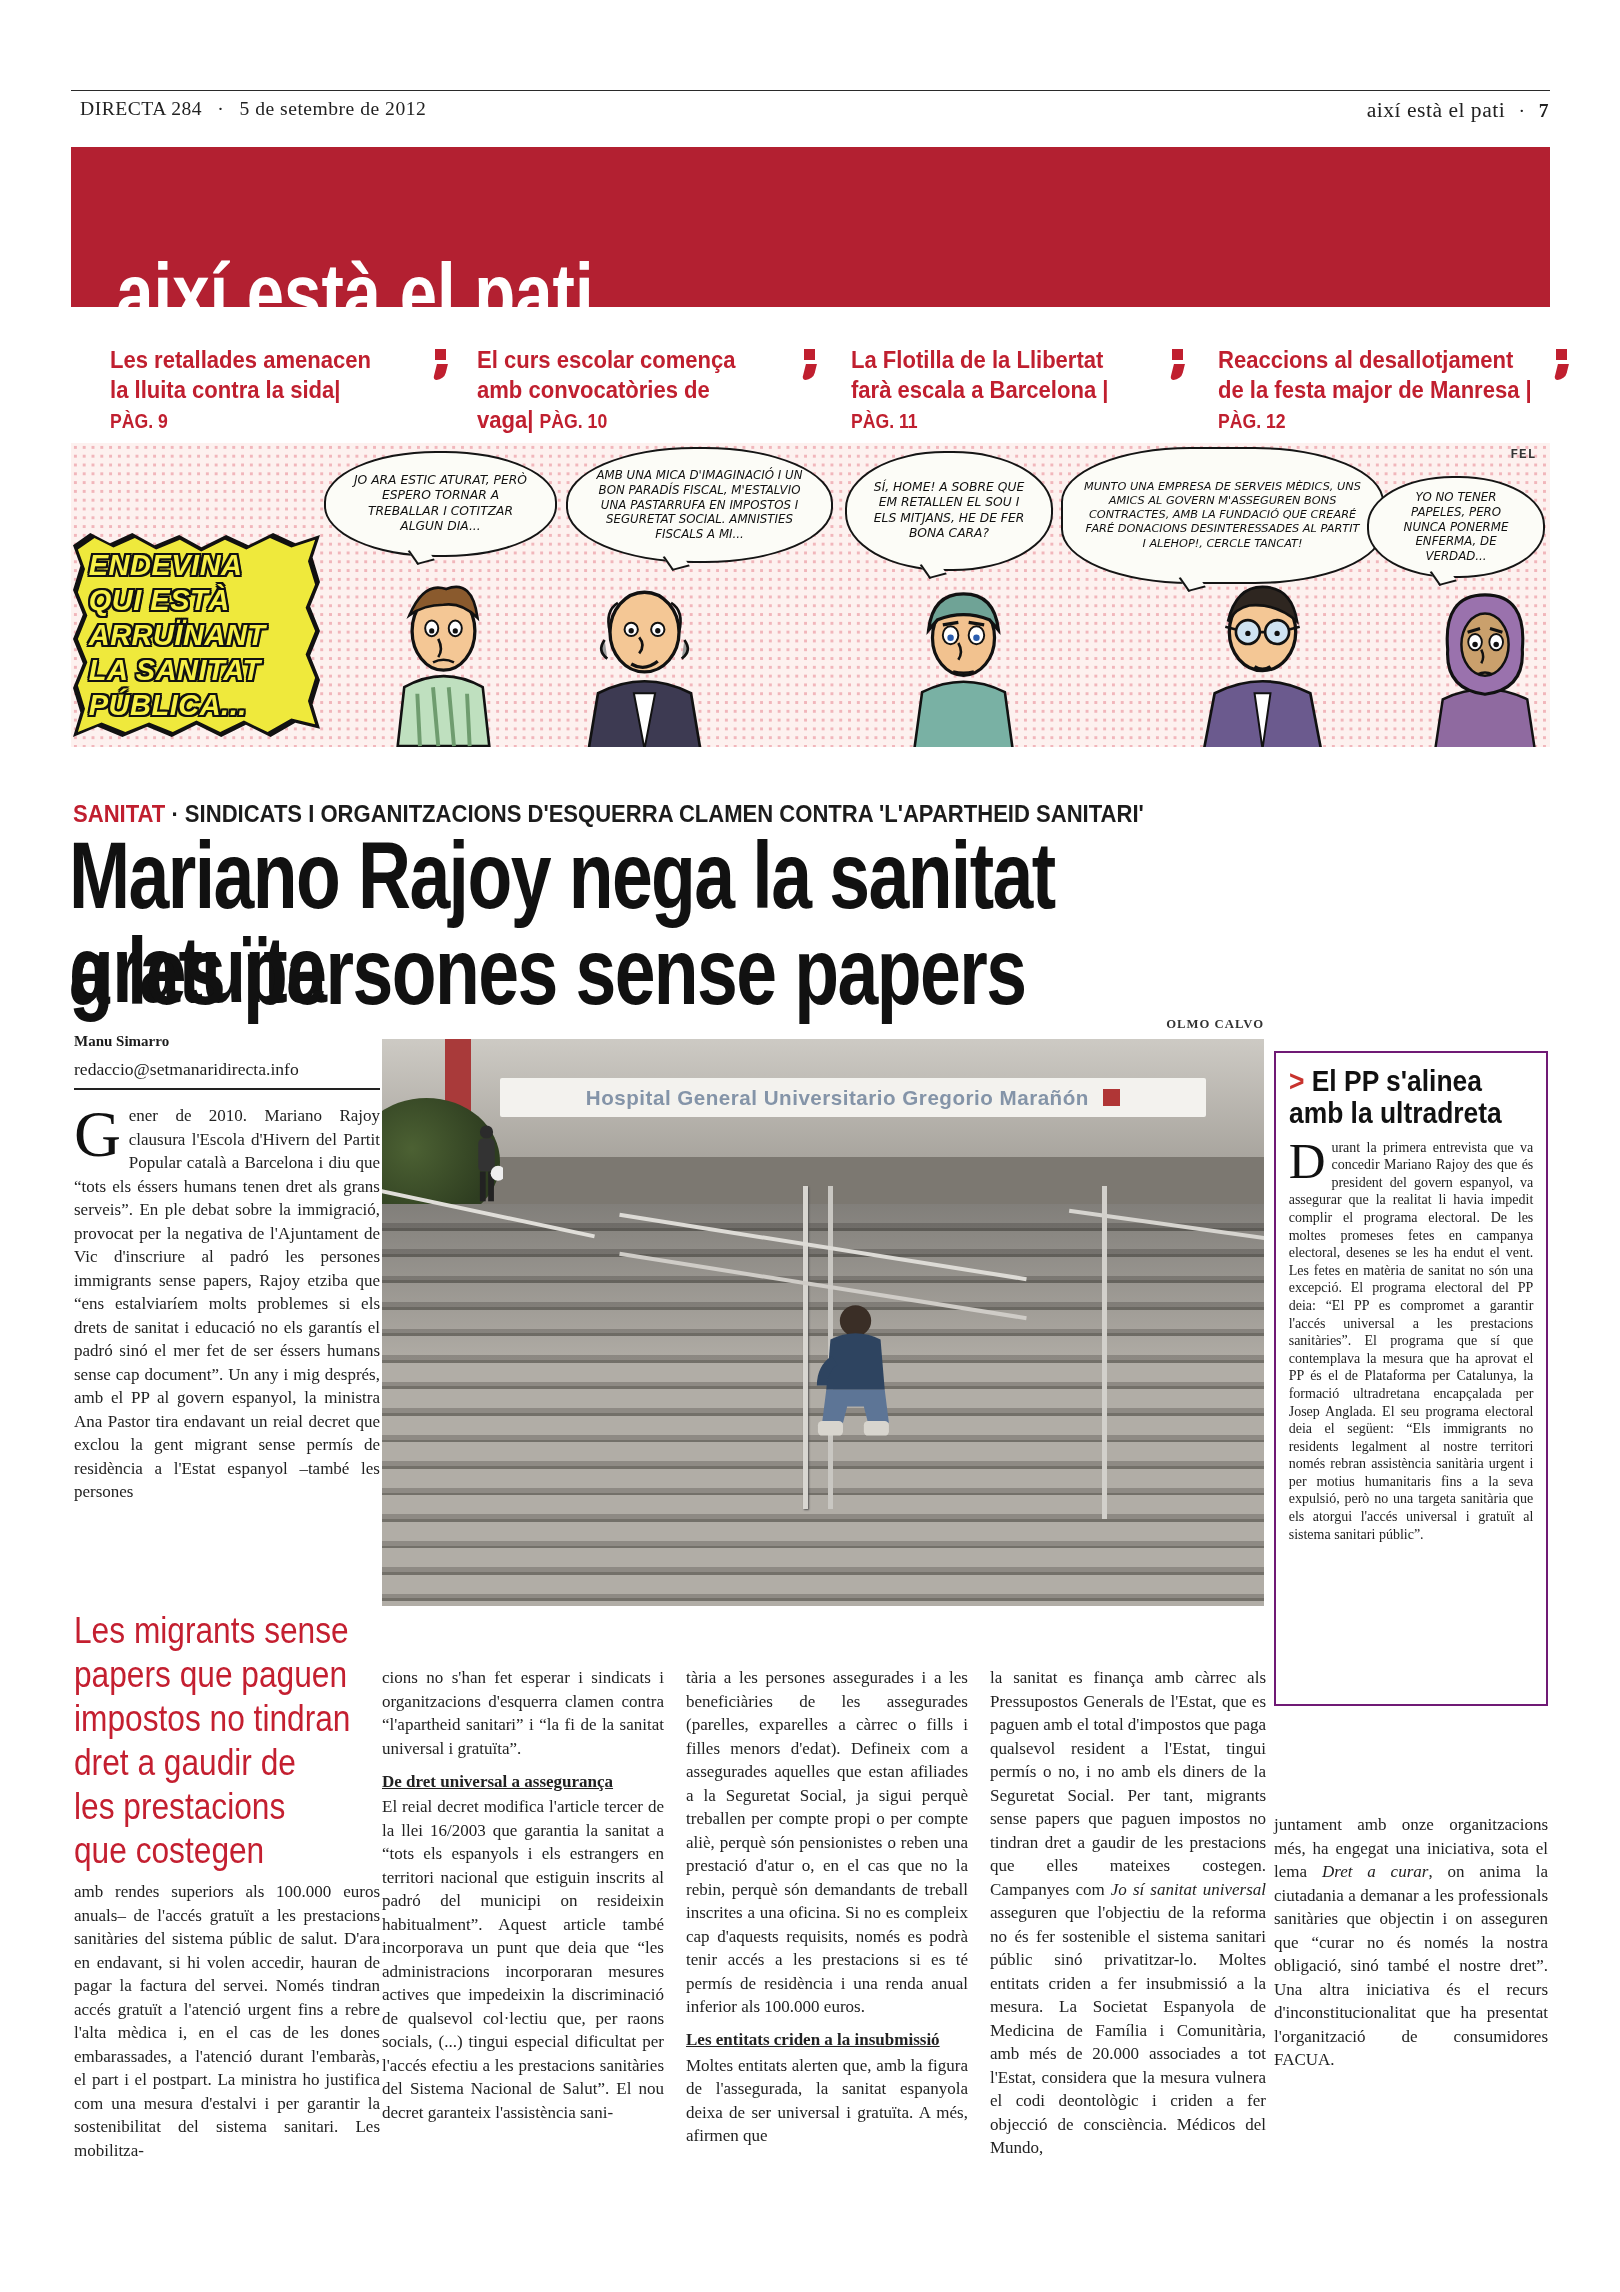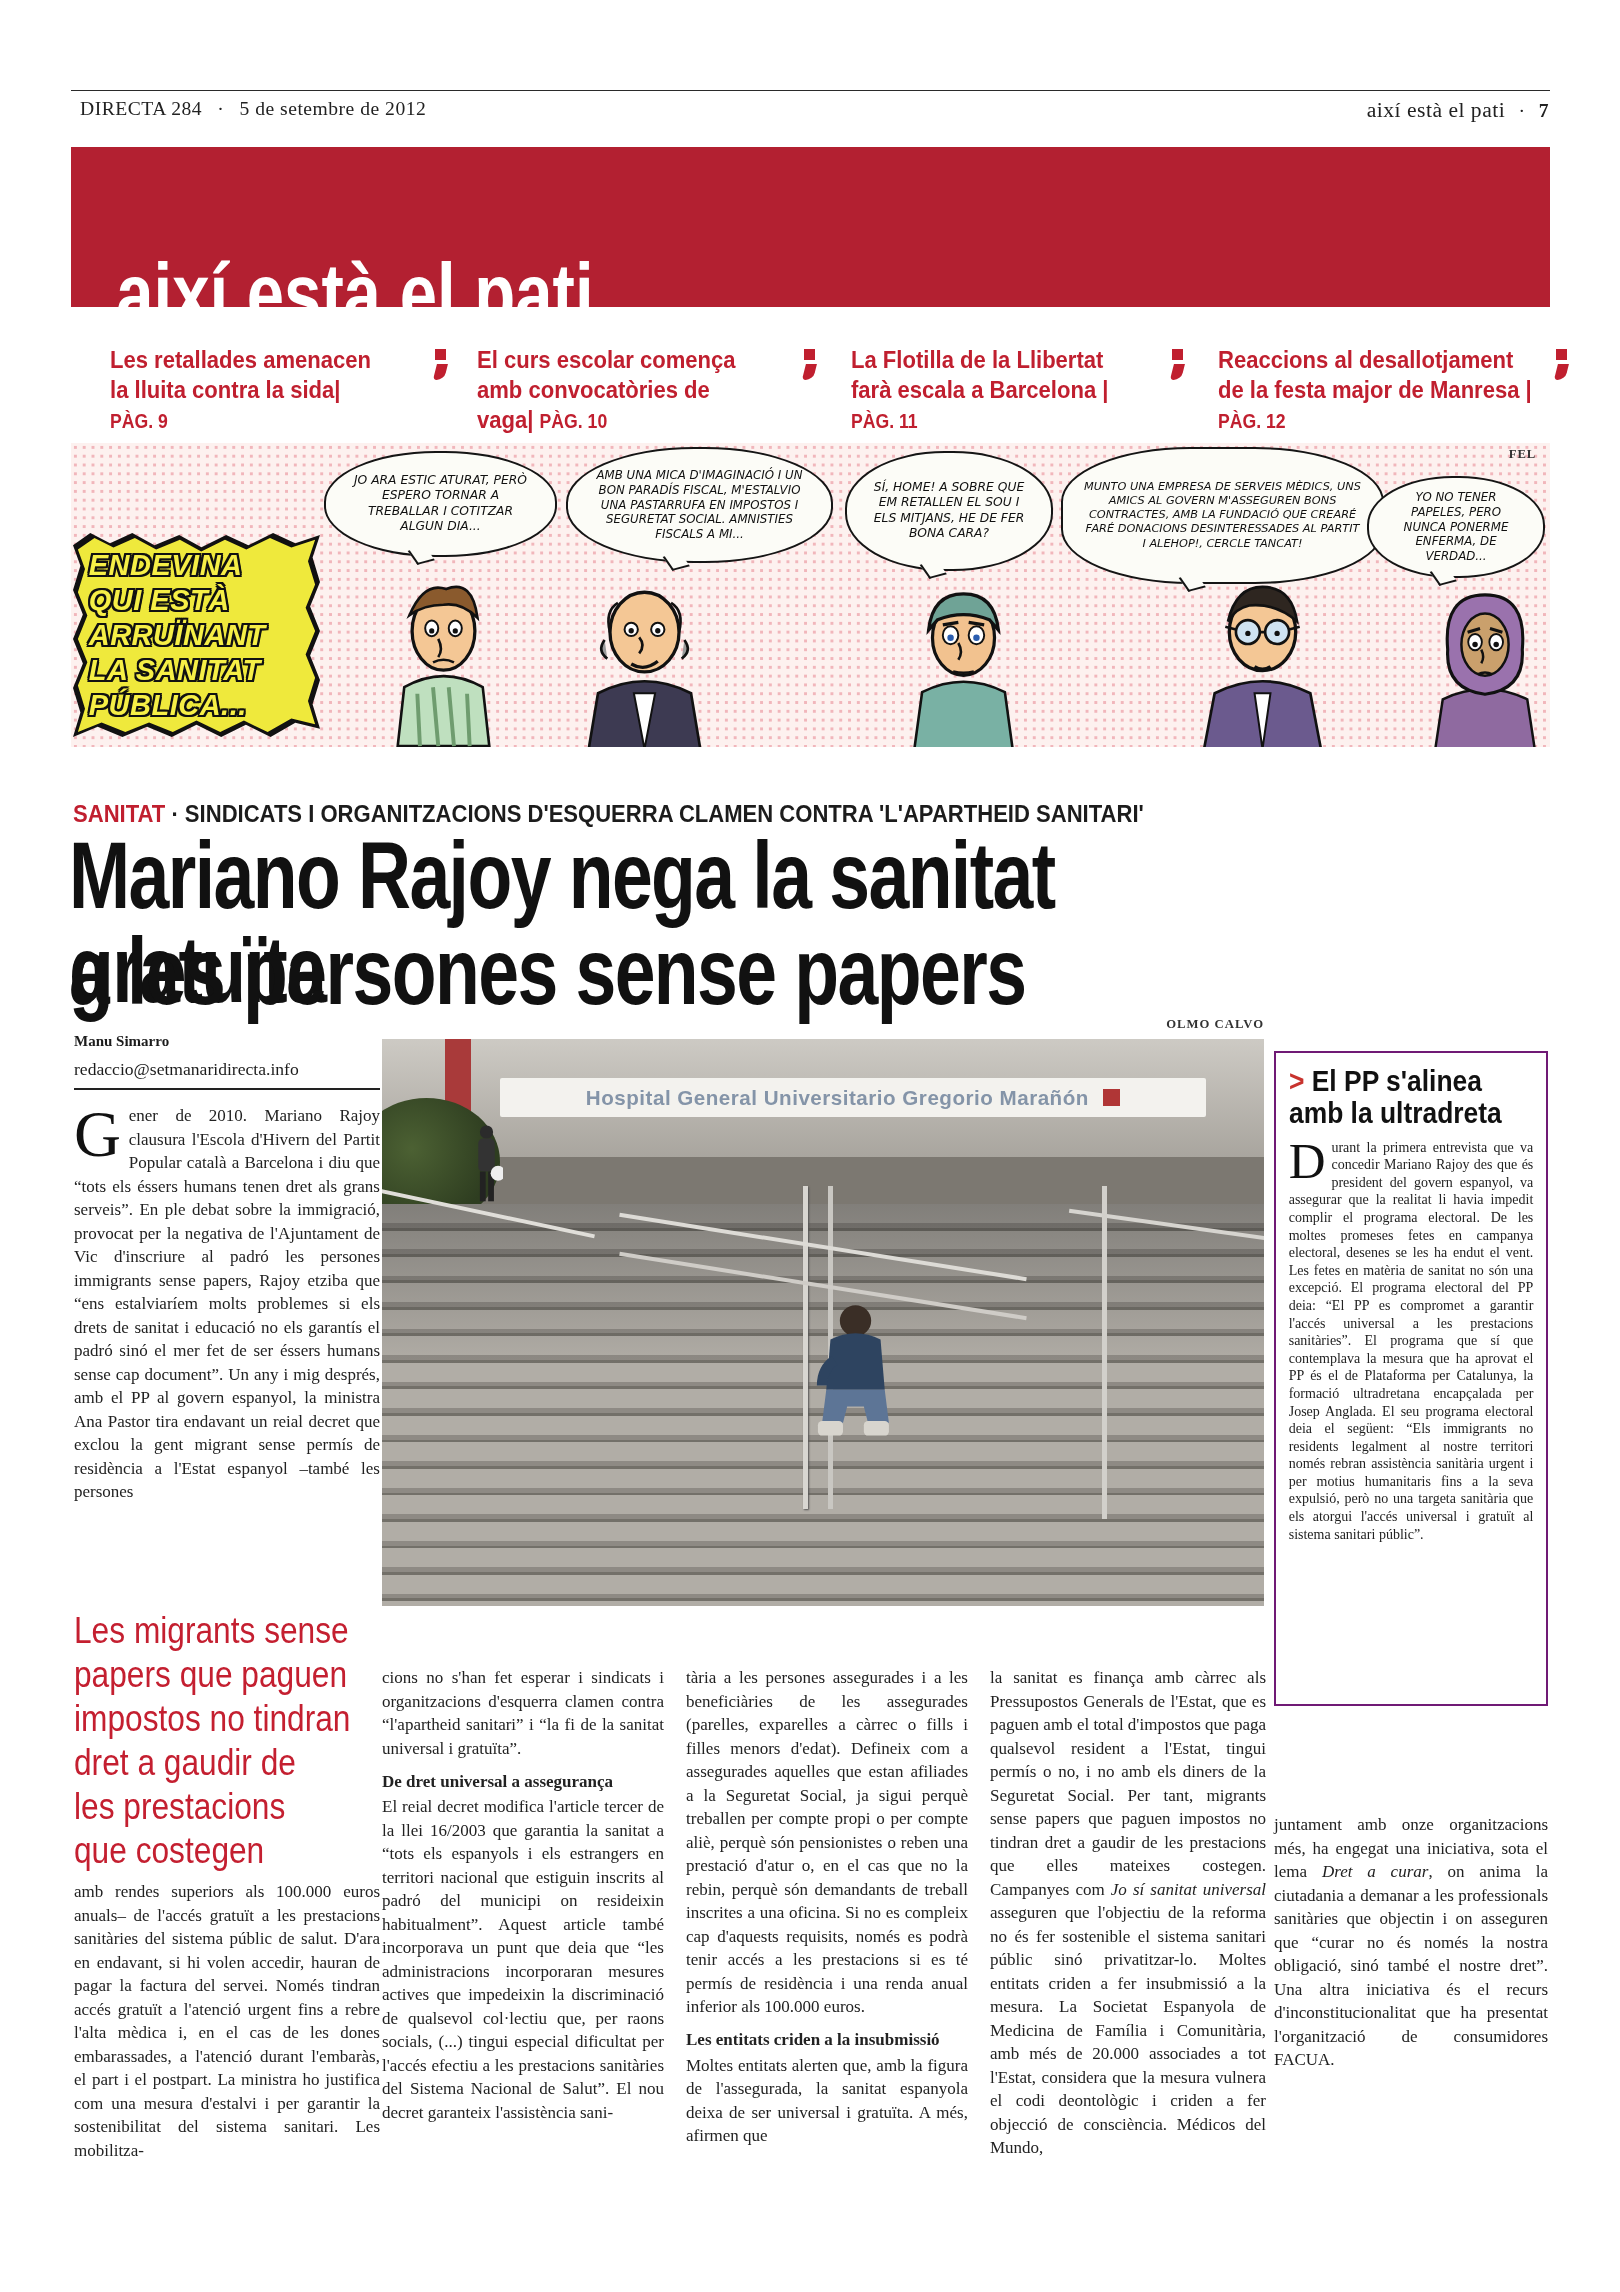--- a/index.html
+++ b/index.html
@@ -18,21 +18,21 @@
   .teaser{top:345px;font-family:"Liberation Sans",sans-serif;font-weight:bold;color:#c01f2f;
     font-size:24.5px;line-height:30px;transform:scaleX(.9);transform-origin:left top;}
   .teaser .pg{font-size:19.6px;}
   .sep{top:349px;width:13.7px;}
   .sep i{display:block;width:10.8px;height:10.8px;background:#c01f2f;}
   .sep b{display:block;width:10.8px;height:15.7px;background:#c01f2f;margin-top:3.9px;
     border-radius:0 0 7.8px 3.9px;transform:skewX(-14deg);}
   
   .comic{left:71px;top:443px;width:1479px;height:304px;background-color:#fdf1ef;
     background-image:radial-gradient(#f1b6bb 1.6px,transparent 1.9px);background-size:8.8px 8.8px;overflow:hidden;}
-  .fel{position:absolute;right:13.7px;top:3.9px;font-family:Liberation Serif, serif;font-weight:bold;
+  .fel{position:absolute;right:13.7px;top:3.9px;font-family:Liberation Mono, monospace;font-weight:bold;
     font-size:12.7px;letter-spacing:1px;color:#333;}
   .shout{position:absolute;left:2px;top:90px;width:247px;height:204px;background:#111;
     clip-path:polygon(0% 6%,7% 0%,15% 5%,24% 0%,33% 6%,43% 1%,52% 7%,62% 1%,71% 6%,81% 0%,90% 5%,100% 1%,97% 12%,100% 24%,96% 36%,100% 48%,96% 60%,100% 72%,97% 84%,100% 96%,90% 93%,80% 100%,70% 94%,60% 100%,50% 94%,40% 100%,30% 95%,20% 100%,10% 95%,0% 100%,3% 88%,0% 76%,4% 64%,0% 52%,4% 40%,0% 28%,3% 16%);text-decoration:underline;}
   .shout .inner{position:absolute;inset:4.9px;background:#efe93c;
     clip-path:polygon(0% 6%,7% 0%,15% 5%,24% 0%,33% 6%,43% 1%,52% 7%,62% 1%,71% 6%,81% 0%,90% 5%,100% 1%,97% 12%,100% 24%,96% 36%,100% 48%,96% 60%,100% 72%,97% 84%,100% 96%,90% 93%,80% 100%,70% 94%,60% 100%,50% 94%,40% 100%,30% 95%,20% 100%,10% 95%,0% 100%,3% 88%,0% 76%,4% 64%,0% 52%,4% 40%,0% 28%,3% 16%);}
   .shout .txt{position:absolute;inset:0;display:flex;flex-direction:column;justify-content:center;
     padding:9.8px 15.7px;font-family:"Liberation Sans",sans-serif;font-weight:bold;font-style:italic;
     font-size:29px;line-height:35px;color:#f6ef47;letter-spacing:0.5px;
     text-shadow:-2px 0 #111,2px 0 #111,0 -2px #111,0 2px #111,-2px -2px #111,2px 2px #111,-2px 2px #111,2px -2px #111;}
   .bubble{position:absolute;background:#fcfcf7;border:2px solid #151515;border-radius:48%;
@@ -46,21 +46,21 @@
   .kicker{left:73px;top:800px;font-size:24.5px;font-weight:bold;font-family:"Liberation Sans",sans-serif;
     transform:scaleX(.9);transform-origin:left top;}
   .headline{left:69px;color:#111;font-family:"Liberation Sans",sans-serif;font-weight:bold;
     font-size:94px;line-height:1;transform:scaleX(.78);transform-origin:left top;letter-spacing:-2px;}
   
   .byline{left:74px;top:1033px;font-size:15px;font-weight:bold;}
   .mail{left:74px;top:1059px;font-size:17.6px;}
   .bylinerule{left:74px;top:1088px;width:306px;height:2px;background:#222;}
   .bodytext{font-size:17px;line-height:23.5px;text-align:justify;color:#222;}
   .dropcap{float:left;font-size:65px;line-height:53px;padding:3.9px 7.8px 0 0;font-weight:normal;color:#111;}
-  .subhead{font-weight:bold;margin:9.8px 0 2px 0;}
+  .subhead{font-weight:bold;margin:9.8px 0 2px 0;text-decoration:underline;}
   
   .photo{left:382px;top:1039px;width:882px;height:567px;background:#a8a49d;overflow:hidden;}
   .credit{left:382px;top:1017px;width:882px;text-align:right;font-size:12.7px;font-weight:bold;
     letter-spacing:1px;color:#333;font-family:"Liberation Serif",serif;}
   .sign{position:absolute;left:118px;top:39px;width:706px;height:39px;background:#f3f2ee;border-radius:2px;
     display:flex;align-items:center;justify-content:center;font-family:"Liberation Sans",sans-serif;
     font-size:20.6px;font-weight:bold;color:#8494a8;letter-spacing:0.5px;}
   .caption{left:382px;top:1619px;width:882px;font-family:"Liberation Sans",sans-serif;
     font-weight:bold;font-size:17px;color:#111;}
   

